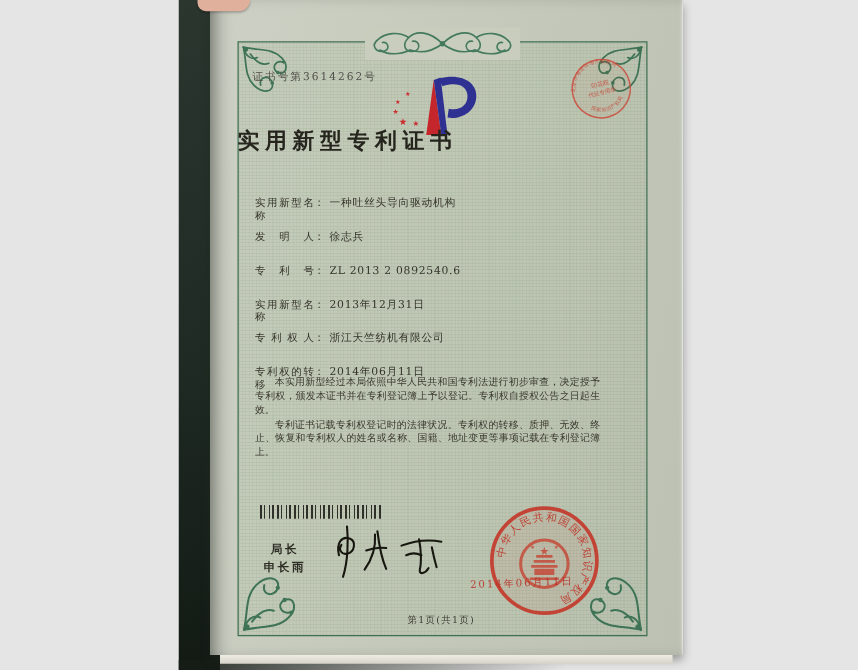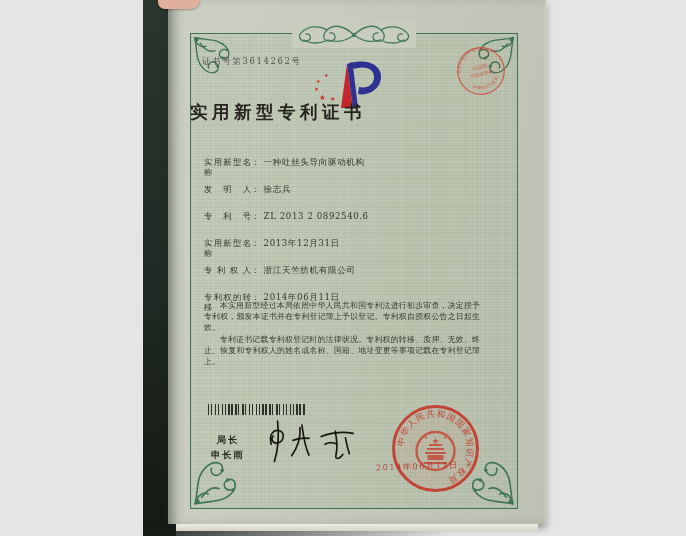--- a/index.html
+++ b/index.html
@@ -219,14 +219,15 @@
       <text x="44.5" y="40" text-anchor="middle" font-size="9" stroke="none">★</text>
       <text x="35" y="35" text-anchor="middle" font-size="4.5" stroke="none">★</text>
       <text x="54" y="35" text-anchor="middle" font-size="4.5" stroke="none">★</text>
       <path d="M36,45 h17 M34,49 h21 M38,41 h13" fill="none" stroke-width="2.2"></path>
       <rect x="36.5" y="51" width="16" height="5" stroke="none"></rect>
       <path d="M33,59 h23" fill="none" stroke-width="2"></path>
     </g>
   </svg>
   <div class="abs seal-date">2014年06月11日</div>
 
+  <div class="abs page-note">第1页(共1页)</div>
 
 </div>
 
 </body></html>

